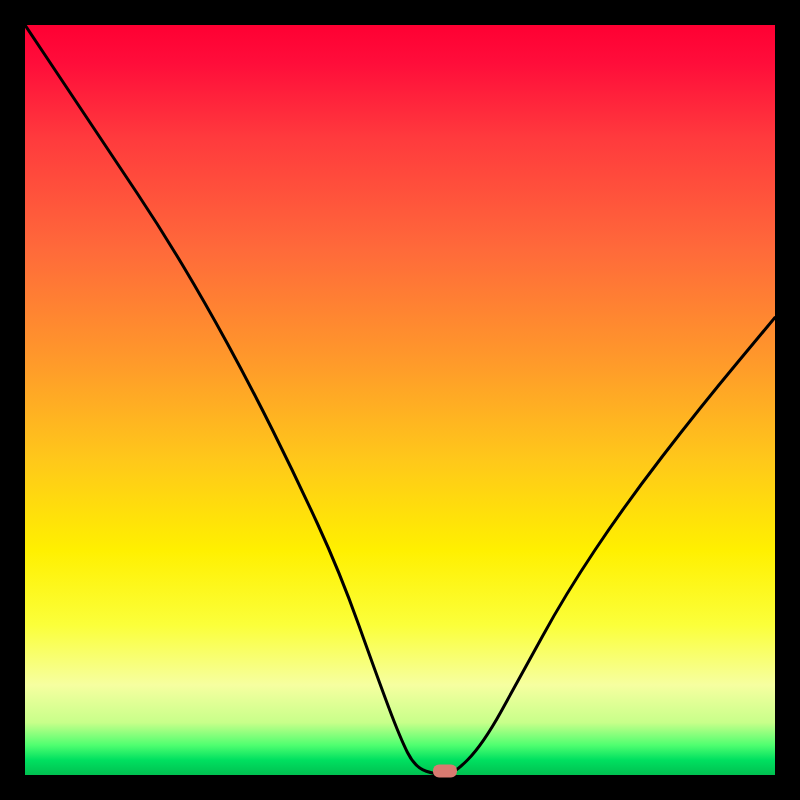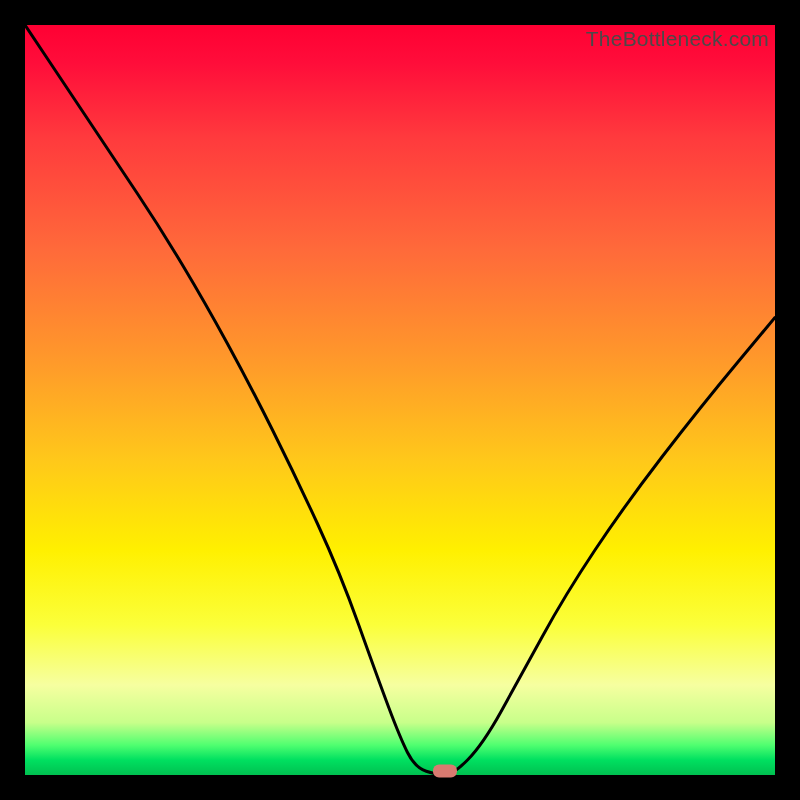--- a/index.html
+++ b/index.html
@@ -71,21 +71,20 @@
     transform: translate(-50%, -50%);
     pointer-events: none;
   }
 </style>
 </head>
 <body>
 
 <div class="frame">
   <div class="plot">
 
-    <span class="watermark">TheBottleneck.com</span>
 
     <svg class="curve" viewBox="0 0 750 750" preserveAspectRatio="none">
       <path id="curve-path" d="M 0 0 Q 0 0 22.5 33.75 Q 45 67.5 67.5 101.25 Q 90 135 112.5 168.75 Q 135 202.5 157.5 240 Q 180 277.5 202.5 318.75 Q 225 360 247.5 405 Q 270 450 292.5 498.75 Q 315 547.5 333.75 600 Q 352.5 652.5 363.75 682.5 Q 375 712.5 382.5 727.5 Q 390 742.5 401.25 746.25 Q 412.50000000000006 750 420 750 Q 427.49999999999994 750 442.5 735 Q 457.5 720 476.25 686.25 Q 495 652.5 517.5 611.25 Q 540 570 570 525 Q 600 480 637.5 431.25 Q 675 382.5 712.5 337.5 T 750 292.5" fill="none" stroke="#000000" stroke-width="3" stroke-linecap="round" stroke-linejoin="round"></path>
     </svg>
 
     <div class="marker" id="marker" style="left: 420px; top: 746.25px; background: rgb(216, 122, 112);"></div>
 
   </div>
 </div>
 

